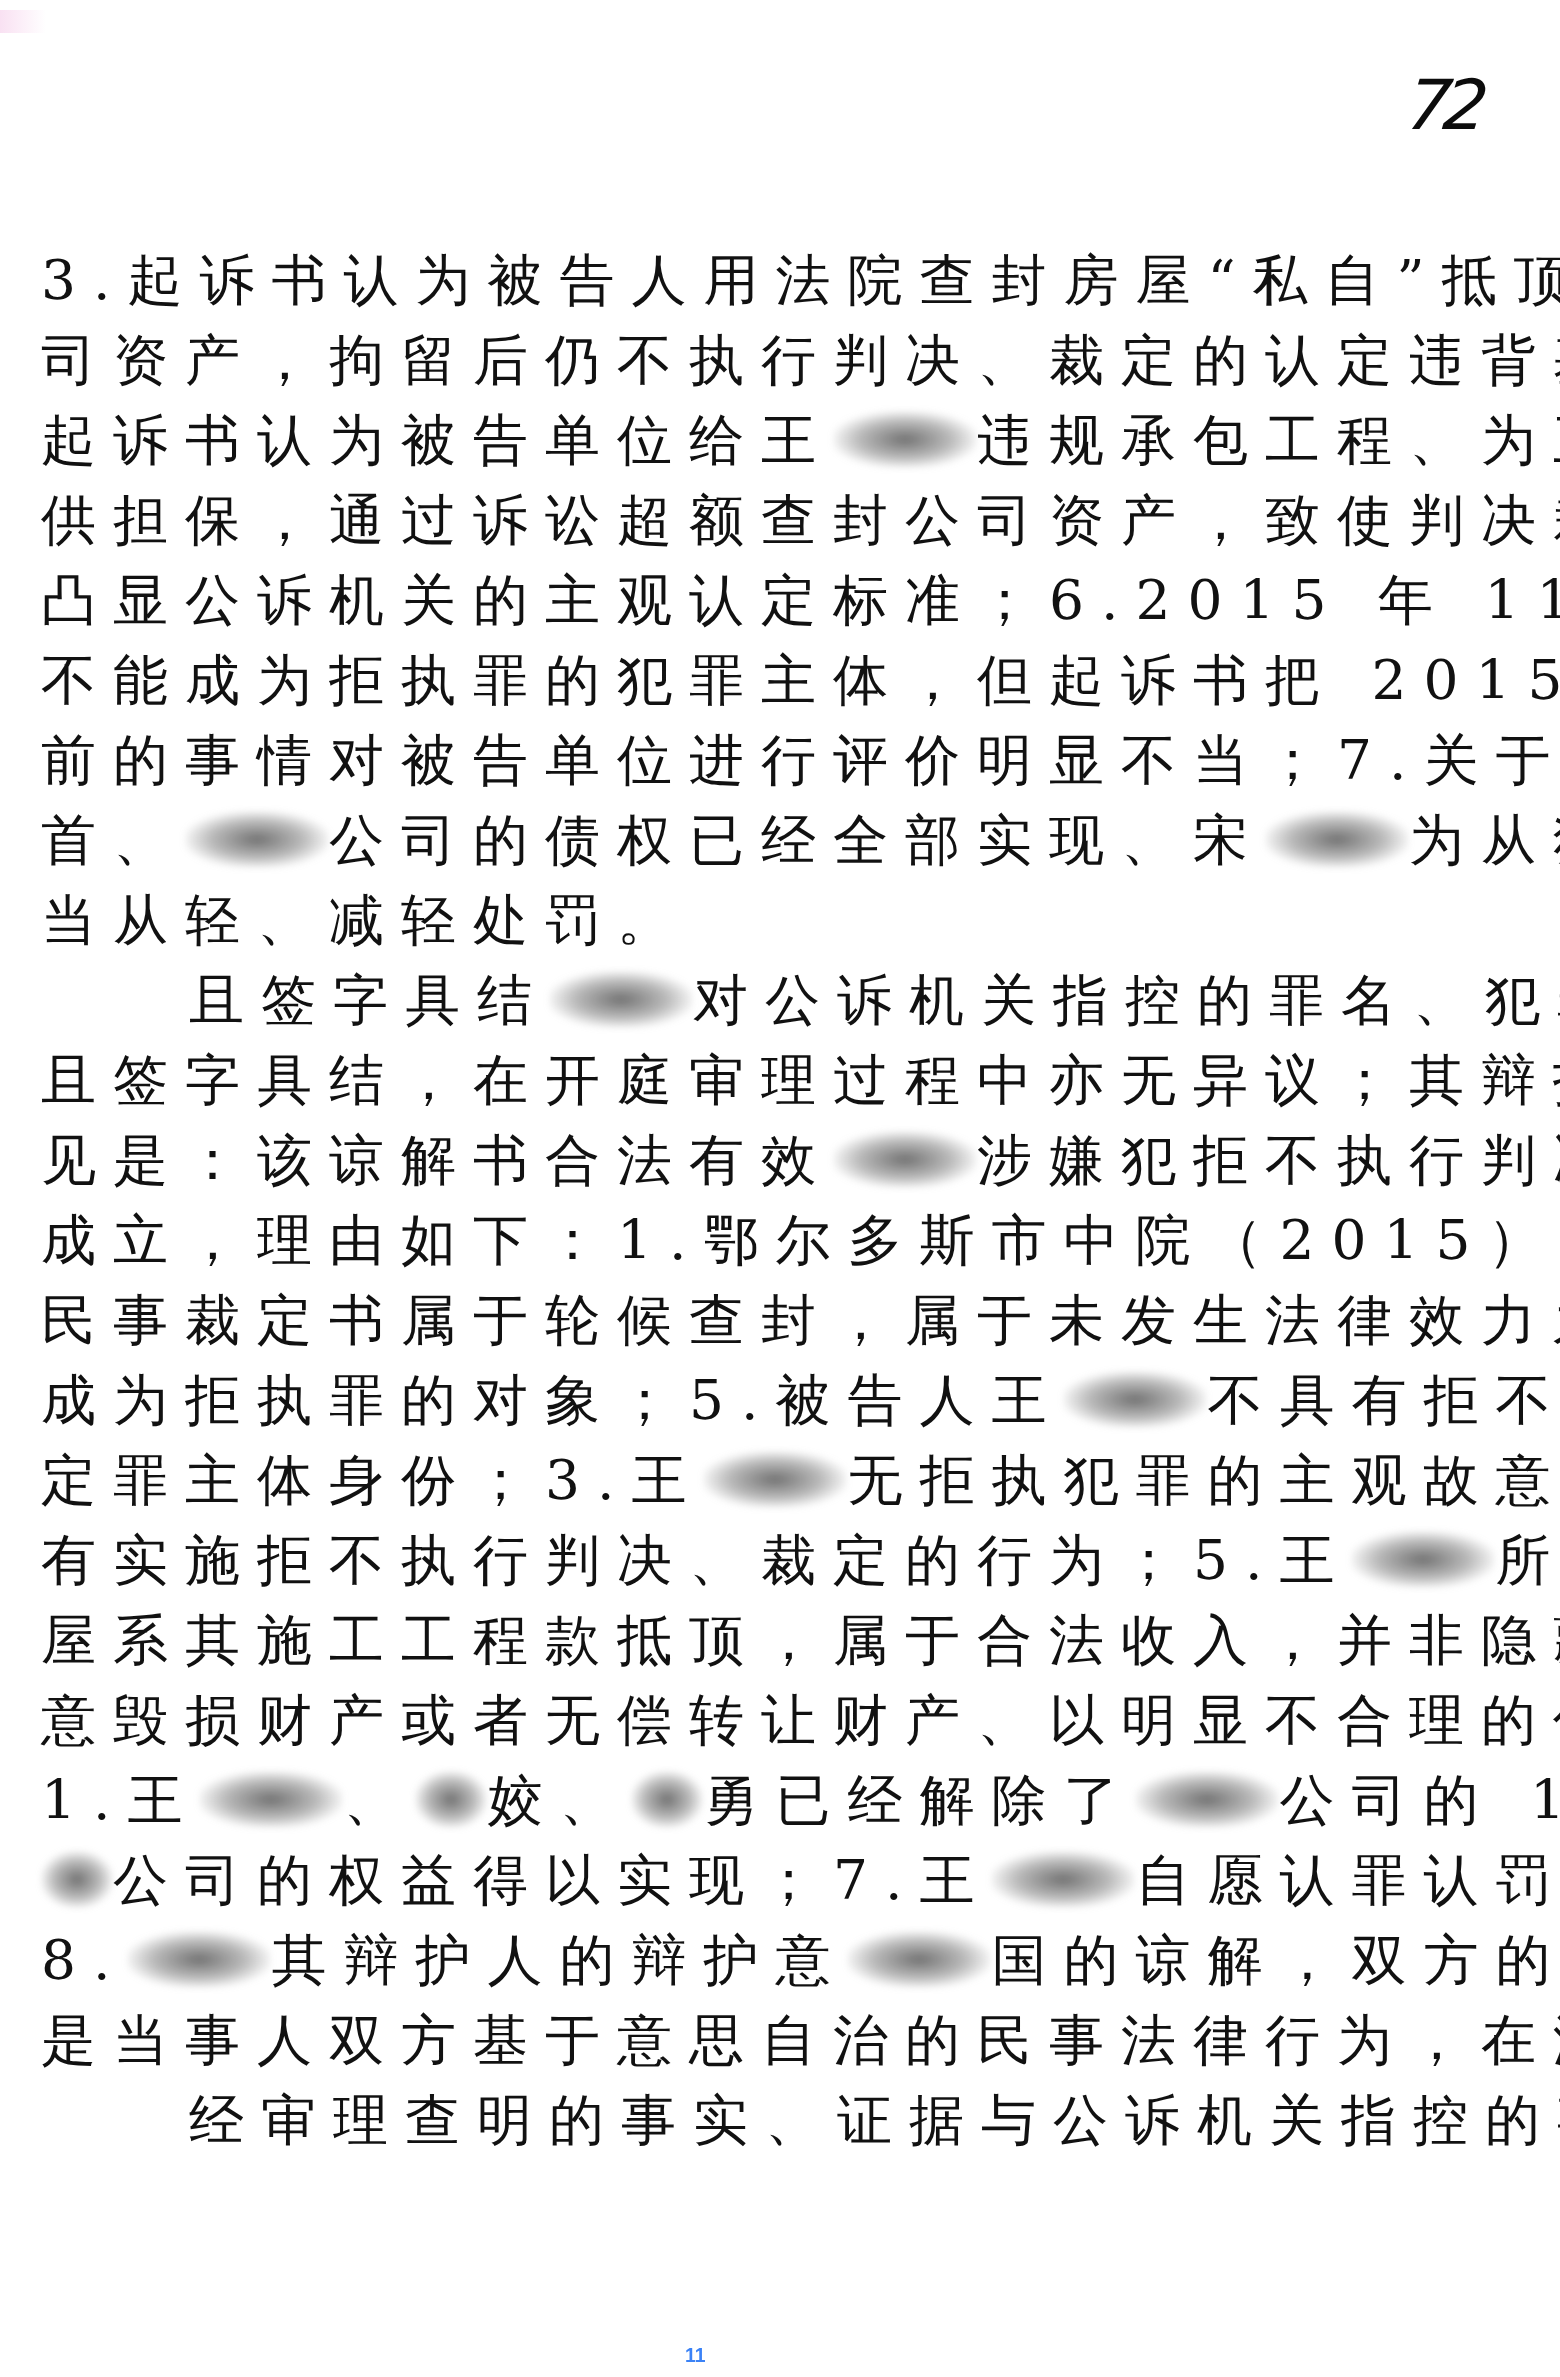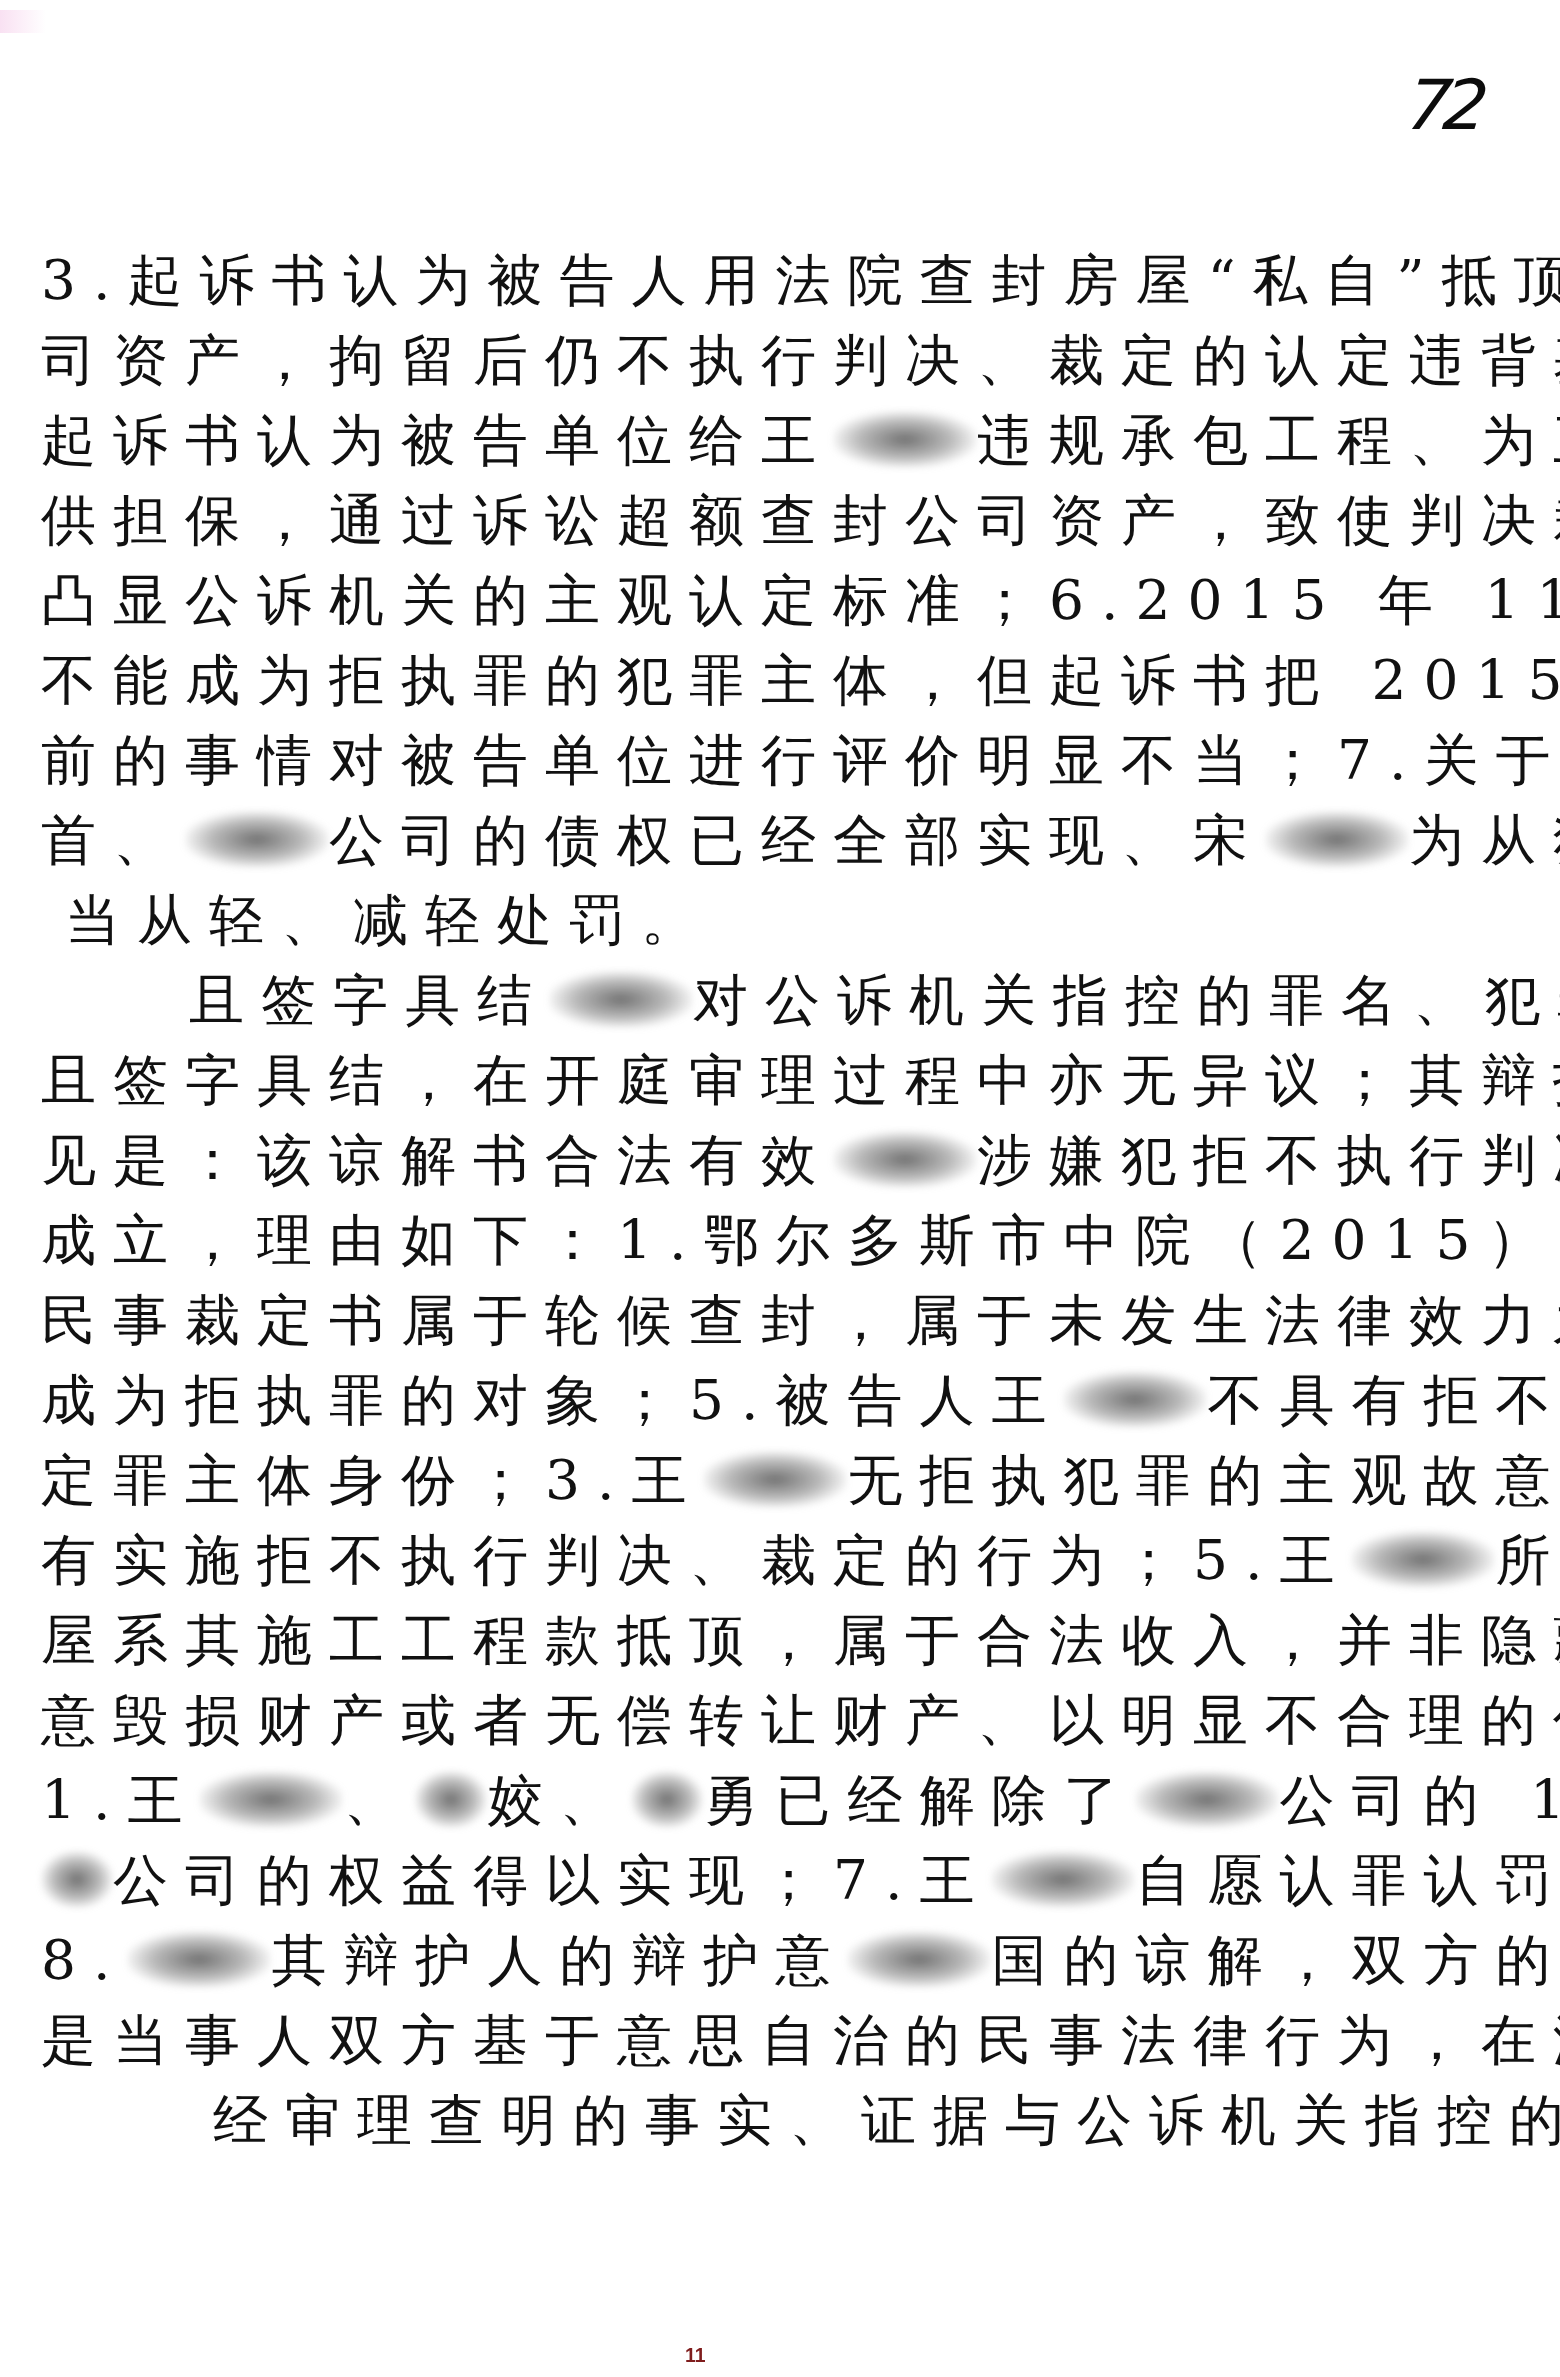--- a/index.html
+++ b/index.html
@@ -21,33 +21,33 @@
   .body-text {
     position: absolute; left: 41px; top: 240px; width: 1336px;
   }
   .line {
     height: 80px; line-height: 80px; font-size: 55px;
     white-space: nowrap; letter-spacing: 17px;
     text-align: justify; text-align-last: justify; display: block;
     width: 1336px;
   }
   .line.indent { padding-left: 148px; width: 1188px; }
-  .line.short { text-align-last: left; margin-left: 24px; }
+  .line.short { text-align-last: left; }
   .seg { display: inline; }
   .redact {
     display: inline-block; vertical-align: middle;
     height: 57px; margin-top: -11.4px;
     background: radial-gradient(ellipse at center, rgba(90,90,90,0.85) 0%, rgba(130,130,130,0.55) 45%, rgba(255,255,255,0) 75%);
     filter: blur(3.4px); border-radius: 23px;
     letter-spacing: 0;
   }
   .page-number {
     position: absolute; left: 685px; top: 2344px;
     font-family: "Liberation Sans", sans-serif; font-size: 19.4px; font-weight: bold;
-    color: #7f1d1d;
+    color: #3b82f6;
   }
 </style>
 </head>
 <body>
 
 <div class="scan-mark"></div>
 
 <div class="folio">72</div>
 
 <div class="body-text" id="body-text">

